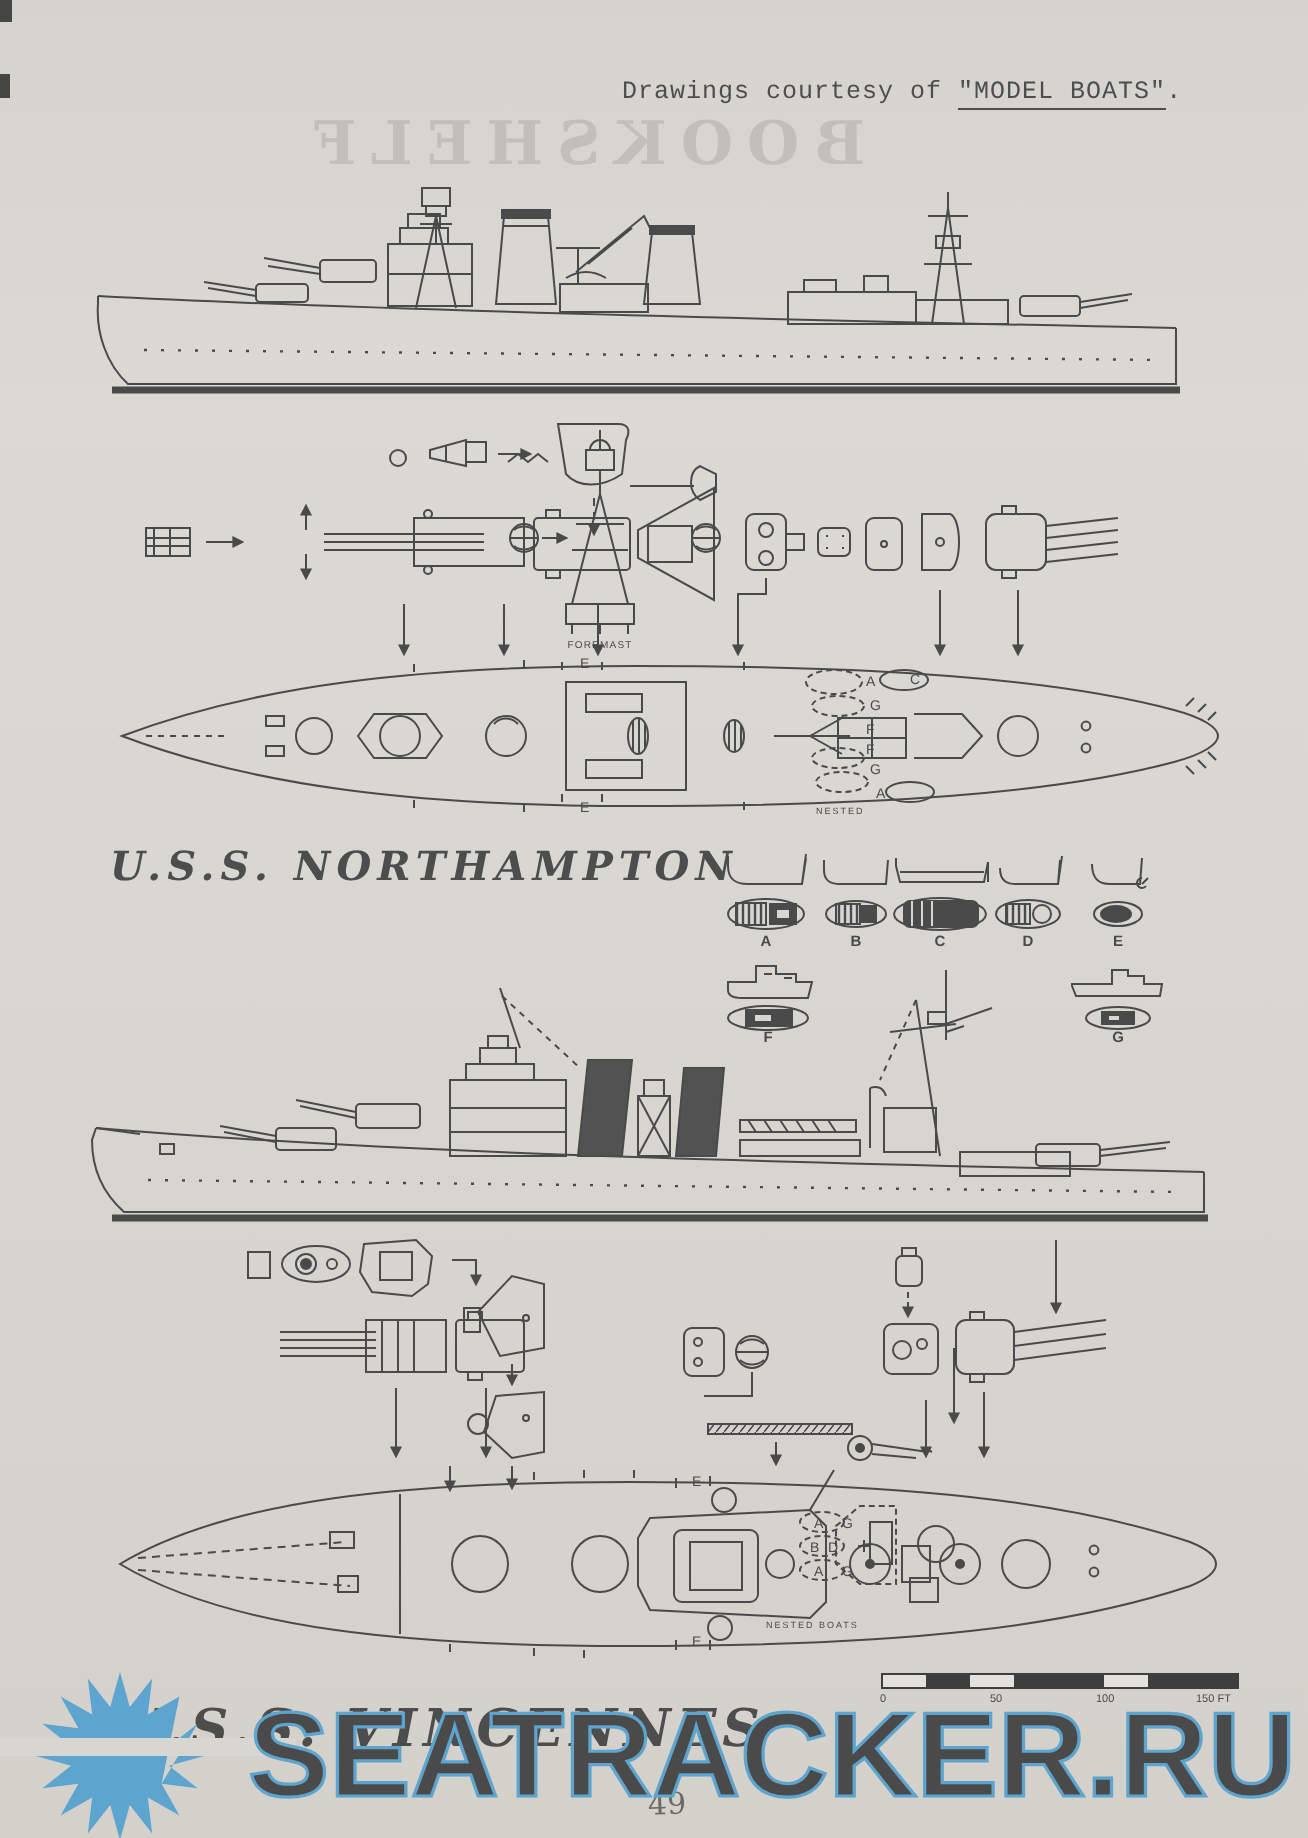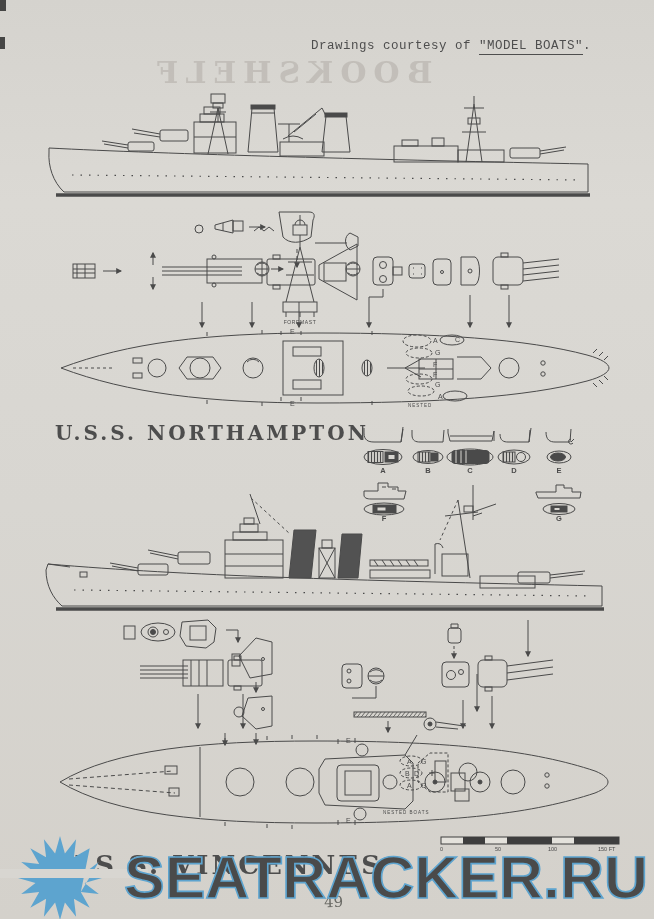--- a/index.html
+++ b/index.html
@@ -14,21 +14,21 @@
     font-size:12.5px; letter-spacing:.5px; color:#4e4e4e; white-space:nowrap;
   }
   .credit .u{border-bottom:1.2px solid #4e4e4e; padding-bottom:1px;}
   .ghost{
     transform:scaleX(-1); color:rgba(130,125,116,.25);
     font-family:"DejaVu Serif", serif; font-weight:bold;
     font-size:30px; letter-spacing:7px; white-space:nowrap;
   }
   .ship-title{
     font-family:"DejaVu Serif", serif; font-weight:bold; color:#4d4d4d;
-    letter-spacing:3px; white-space:nowrap;
+    letter-spacing:3px; white-space:nowrap;font-style:italic;
   }
   .t1{font-size:20px;}
   .t2{font-size:26px;margin-top:19px;}
   .pageno{
     font-family:"DejaVu Serif", serif; font-size:15px; color:#6b6b66;
     transform:rotate(-2deg);
   }
   .edge-mark{background:#2c2c2c; opacity:.85;}
   svg{display:block;}
   svg text{font-family:"Liberation Sans", sans-serif; fill:#4a4a4a;}

